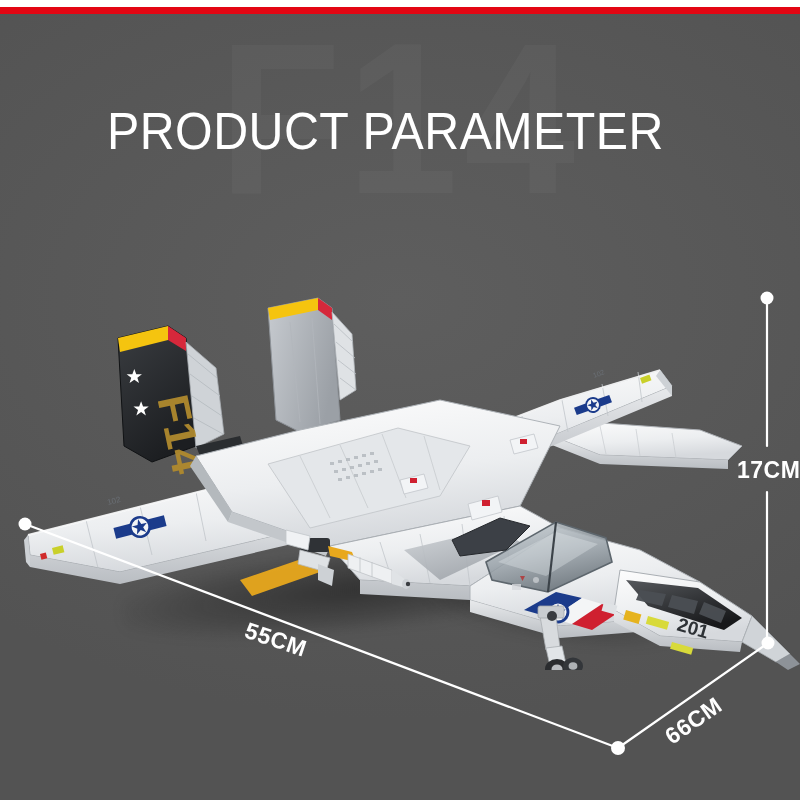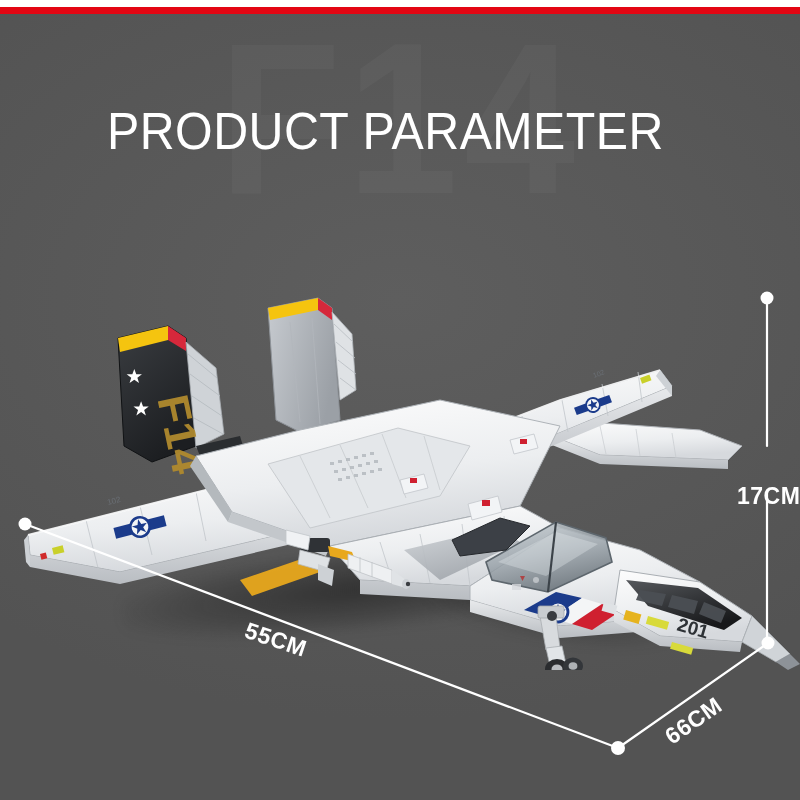--- a/index.html
+++ b/index.html
@@ -44,21 +44,21 @@
 
   
   svg.dims { position:absolute; left:0; top:0; width:800px; height:800px; }
   .dimline { stroke:#ffffff; stroke-width:2.2; fill:none; stroke-linecap:round; }
   .dimdot  { fill:#ffffff; }
   .dimtext {
     position:absolute;
     color:#ffffff; font-size:23px; font-weight:700;
     letter-spacing:0.5px; white-space:nowrap;
   }
-  #lbl-17 { left:737px; top:483px; }
+  #lbl-17 { left:737px; top:457px; }
   #lbl-55 { left:250px; top:617px; transform:rotate(18.5deg); transform-origin:left top; }
   #lbl-66 { left:660px; top:728px; transform:rotate(-35deg); transform-origin:left top; }
 
   
   .plane { position:absolute; left:0; top:250px; width:800px; height:420px; }
   .ground-shadow {
     position:absolute; left:120px; top:300px;
     width:470px; height:80px;
     background:radial-gradient(ellipse at 50% 50%, rgba(20,20,20,0.55) 0%, rgba(30,30,30,0.28) 50%, rgba(40,40,40,0) 78%);
     filter:blur(6px);

